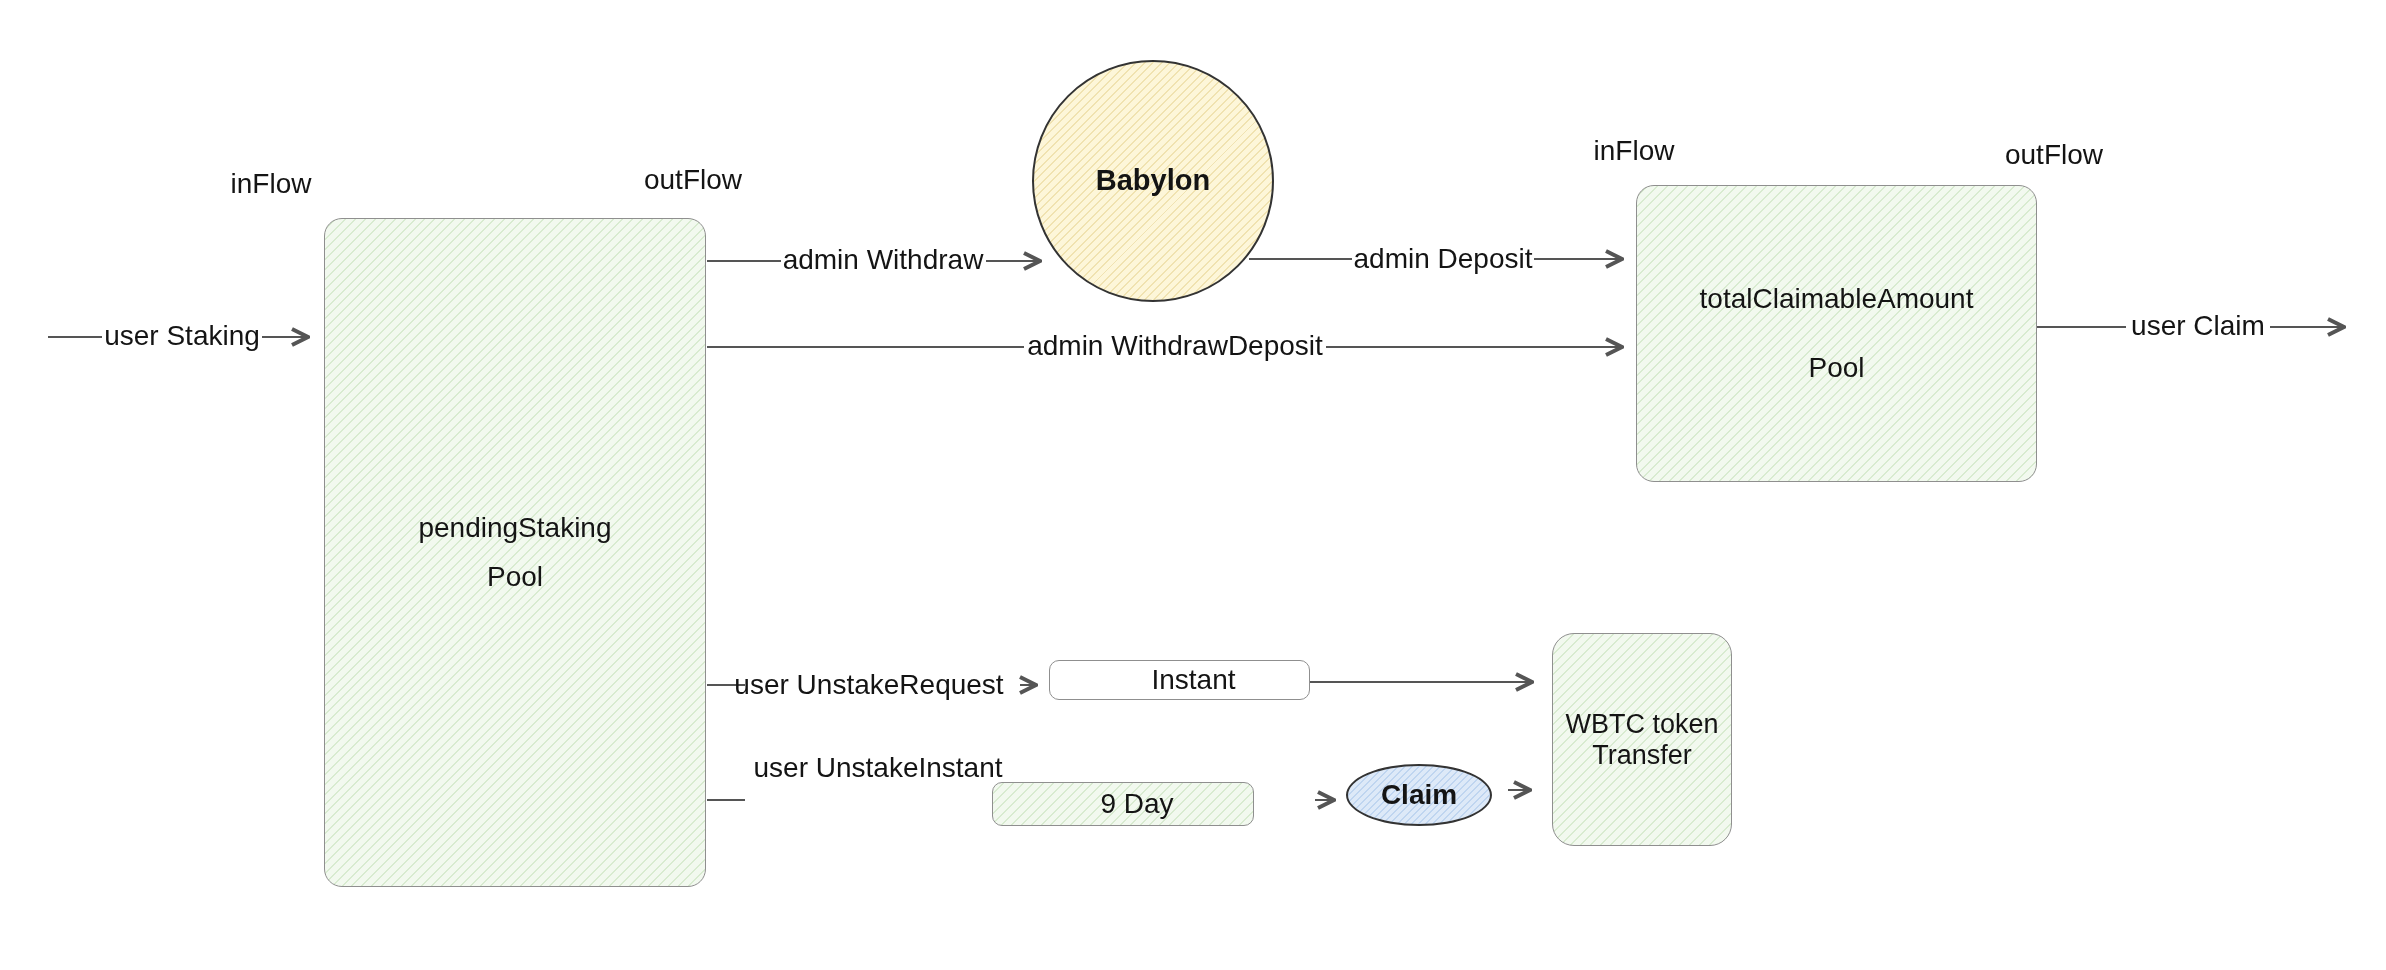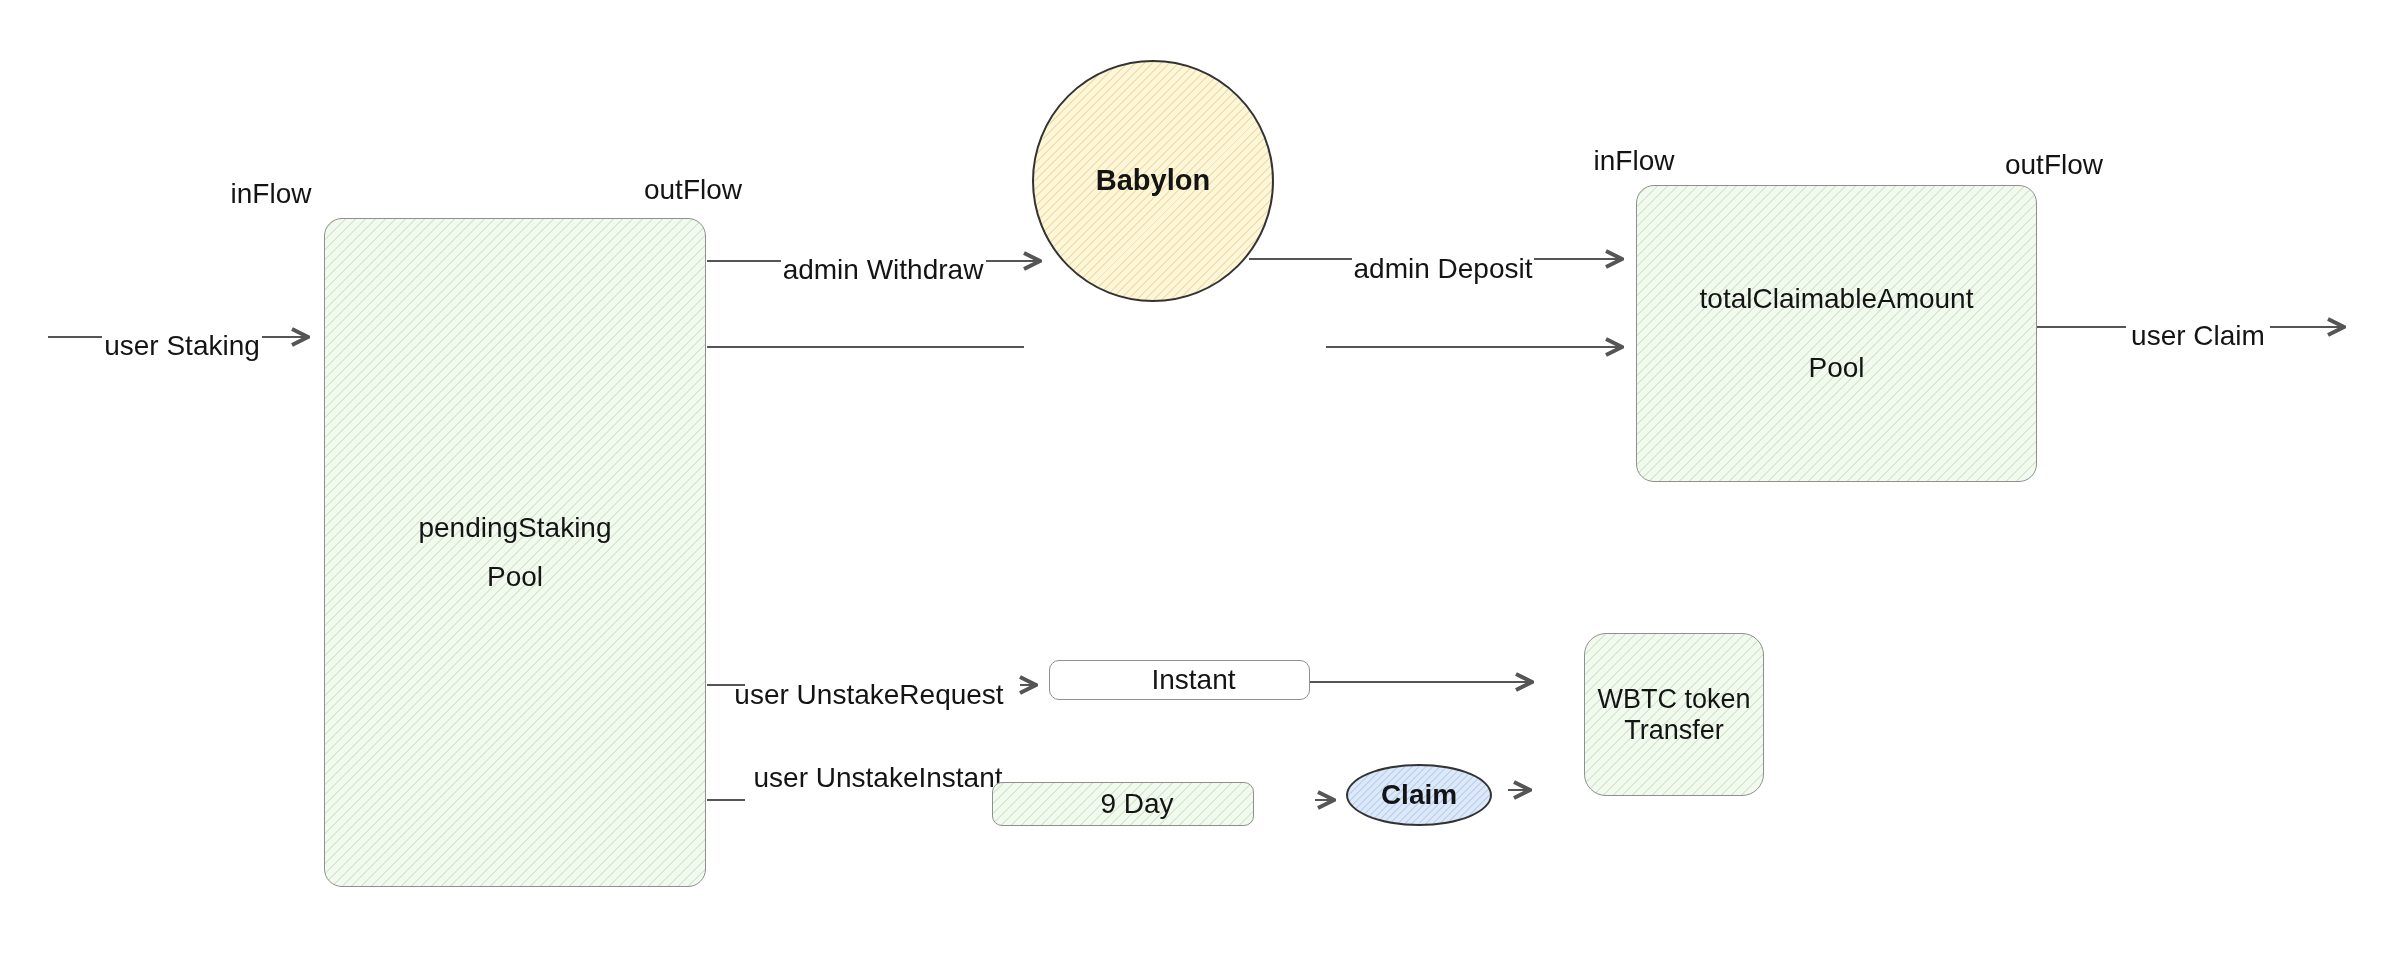--- a/index.html
+++ b/index.html
@@ -43,21 +43,20 @@
       transparent 1.4px, transparent 5px);
   }
   .circle{border-radius:50%;border-width:2px;border-color:var(--dark-border,#333333);}
   .ellipse{border-radius:50%;border-width:2px;border-color:var(--dark-border,#333333);}
   .pool-gap{gap:16px;}
   .edge-label,.flow-label{
     position:absolute;
     transform:translate(-50%,-50%);
     font-size:28px;
     white-space:nowrap;
-    margin-top:10px;
   }
   .tight{line-height:1.12;font-size:27px;}
   svg.edges{position:absolute;left:0;top:0;width:2386px;height:970px;pointer-events:none;}
   svg.edges path, svg.edges line{stroke:var(--arrow,#555555);stroke-width:2;fill:none;}
 </style>
 </head>
 <body>
 
 <div class="canvas">
 
@@ -123,20 +122,21 @@
   <div class="flow-label" style="left:1634px;top:151px;">inFlow</div>
 
   <div class="flow-label" style="left:2054px;top:155px;">outFlow</div>
 
   <div class="edge-label" style="left:182px;top:336px;">user Staking</div>
 
   <div class="edge-label" style="left:883px;top:260px;">admin Withdraw</div>
 
   <div class="edge-label" style="left:1443px;top:259px;">admin Deposit</div>
 
+  <div class="edge-label" style="left:1175px;top:346px;">admin WithdrawDeposit</div>
 
   <div class="edge-label" style="left:2198px;top:326px;">user Claim</div>
 
   <div class="edge-label" style="left:869px;top:685px;">user UnstakeRequest</div>
 
   <div class="edge-label" style="left:878px;top:768px;">user UnstakeInstant</div>
 
   <div class="node rounded hatch-green pool-gap" style="left:324px;top:218px;width:382px;height:669px;">
     <div>pendingStaking</div>
     <div>Pool</div>
@@ -156,18 +156,18 @@
   </div>
 
   <div class="node rounded-sm hatch-green" style="left:992px;top:782px;width:262px;height:44px;">
     <div>9 Day</div>
   </div>
 
   <div class="node ellipse hatch-blue" style="left:1346px;top:764px;width:146px;height:62px;font-weight:bold;">
     <div>Claim</div>
   </div>
 
-  <div class="node hatch-green tight" style="left:1552px;top:633px;width:180px;height:163px;border-radius:22px;margin-left:32px;">
+  <div class="node hatch-green tight" style="left:1552px;top:633px;width:180px;height:213px;border-radius:22px;">
     <div>WBTC token</div>
     <div>Transfer</div>
   </div>
 
 </div>
 
 </body></html>

